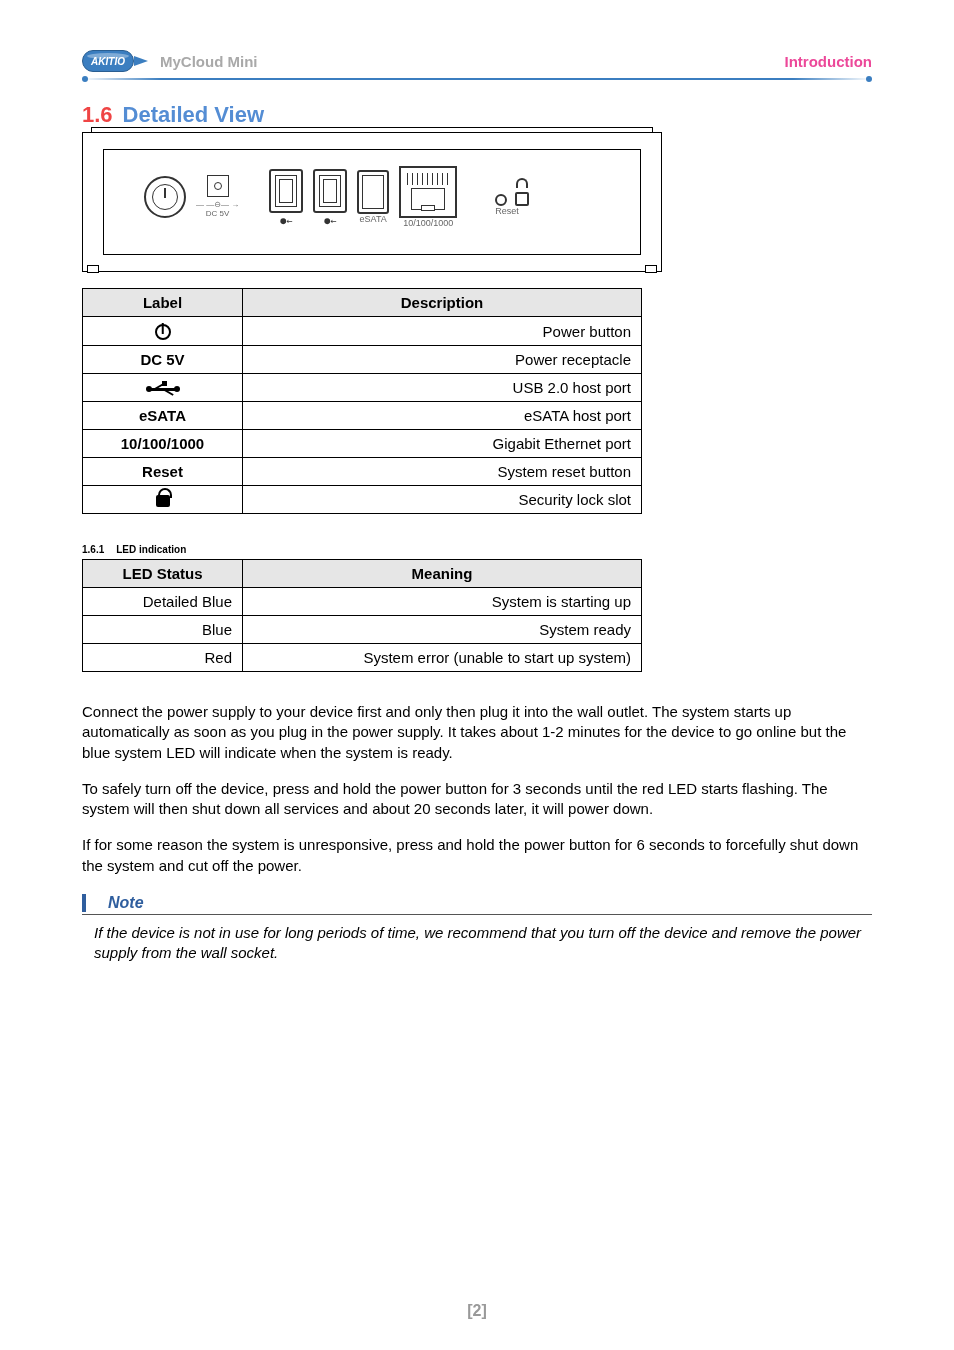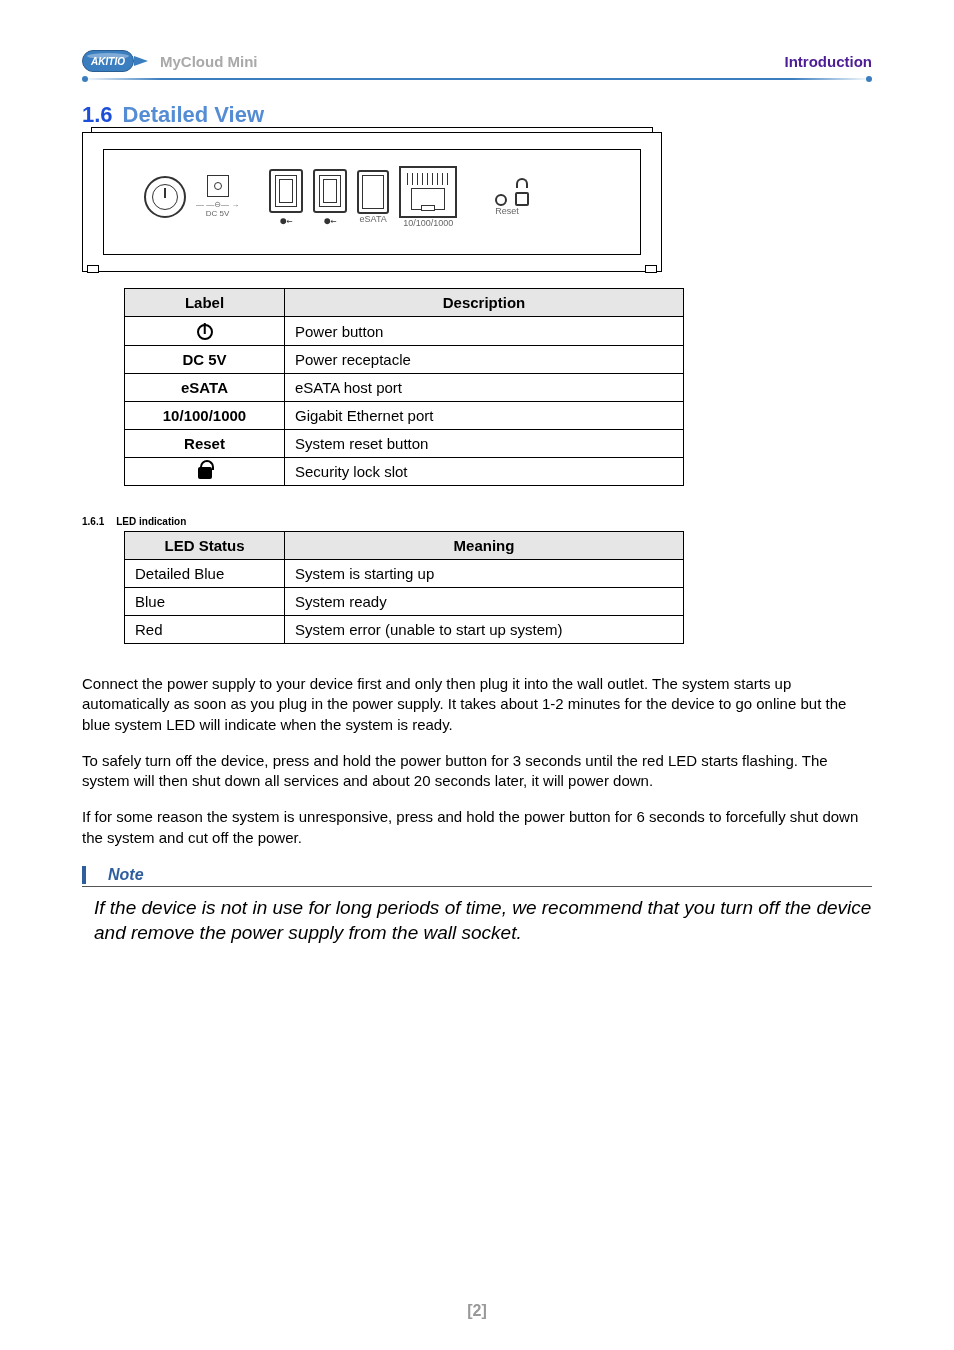--- a/index.html
+++ b/index.html
@@ -62,41 +62,41 @@
     border-left: 14px solid #3b7ec0;
     margin-left: -6px;
   }
   .product-name {
     margin-left: 6px;
     font-weight: bold;
     color: #a9a9a9;
     font-size: 15px;
   }
   .header-right {
-    color: #4c1d95;
+    color: #ec4899;
     font-weight: bold;
     font-size: 15px;
   }
   .hr-line {
     height: 2px;
     background: linear-gradient(to right, rgba(88,150,210,0.0), #3b7ec0 10%, #3b7ec0 90%, rgba(88,150,210,0.0));
     border-radius: 2px;
     position: relative;
   }
   .hr-dot-left, .hr-dot-right {
     width: 6px; height: 6px; background:#3b7ec0; border-radius:50%;
     position:absolute; top:-2px;
   }
   .hr-dot-left{ left:0; } .hr-dot-right{ right:0; }
   .section-title {
     margin-top: 22px;
     margin-bottom: 4px;
   }
   .section-num {
-    color: #1d4ed8;
+    color: #ef4444;
     font-weight: bold;
     font-size: 22px;
     margin-right: 10px;
   }
   .section-heading {
     color: #548dd4;
     font-weight: bold;
     font-size: 22px;
   }
   .diagram {
@@ -155,27 +155,26 @@
   .eth-clip{ position:absolute; left:50%; bottom:-2px; width:14px; height:6px; background:#fff; border:1.5px solid #333; transform:translateX(-50%);}
   .reset-wrap { text-align:center;}
   .reset-hole{ width:12px; height:12px; border:2px solid #333; border-radius:50%; margin:0 auto;}
   .lock { width:14px; height:14px; border:2px solid #333; border-radius:2px; margin:4px auto 0; position:relative;}
   .lock-arc { width:12px; height:10px; border:2px solid #333; border-bottom:none; border-radius:10px 10px 0 0; margin:0 auto;}
   .small-lbl { font-size:9px; color:#666; }
   .tbl {
     border-collapse: collapse;
     width: 560px;
     margin-top: 4px;
-    margin-left: 42px;
   }
   .tbl th, .tbl td {
     border: 1px solid #000;
     padding: 5px 10px;
     font-size: 15px;
-    text-align: left;
+    text-align: right;
     vertical-align: middle;
   }
   .tbl th {
     background: #e6e6e6;
     text-align: center;
     font-weight: bold;
   }
   .tbl td.label-col {
     text-align: center;
     font-weight: bold;
@@ -203,21 +202,21 @@
     font-style: italic;
     color: #2f5e9e;
     font-size: 16px;
     border-left: 4px solid #2f5e9e;
     padding-left: 22px;
     margin-bottom: 2px;
   }
   .note-hr { border:none; border-top:1px solid #555; margin-bottom:8px;}
   .note-text {
     font-style: italic;
-    font-size: 19px;
+    font-size: 15px;
     line-height: 1.35;
     padding-left: 12px;
   }
   .page-number {
     position: absolute;
     left: 50%;
     bottom: 30px;
     transform: translateX(-50%);
     color: #999;
     font-weight: bold;
@@ -326,20 +325,24 @@
       </tr>
     </thead>
     <tbody>
       <tr>
         <td class="label-col center-icon"><span class="power-glyph"></span></td>
         <td>Power button</td>
       </tr>
       <tr>
         <td class="label-col">DC 5V</td>
         <td>Power receptacle</td>
+      </tr>
+      <tr>
+        <td class="label-col center-icon"><span class="usb-glyph"><span class="c l"></span><span class="t1"></span><span class="s"></span><span class="t2"></span><span class="c r"></span></span></td>
+        <td>USB 2.0 host port</td>
       </tr>
       <tr>
         <td class="label-col">eSATA</td>
         <td>eSATA host port</td>
       </tr>
       <tr>
         <td class="label-col">10/100/1000</td>
         <td>Gigabit Ethernet port</td>
       </tr>
       <tr>

